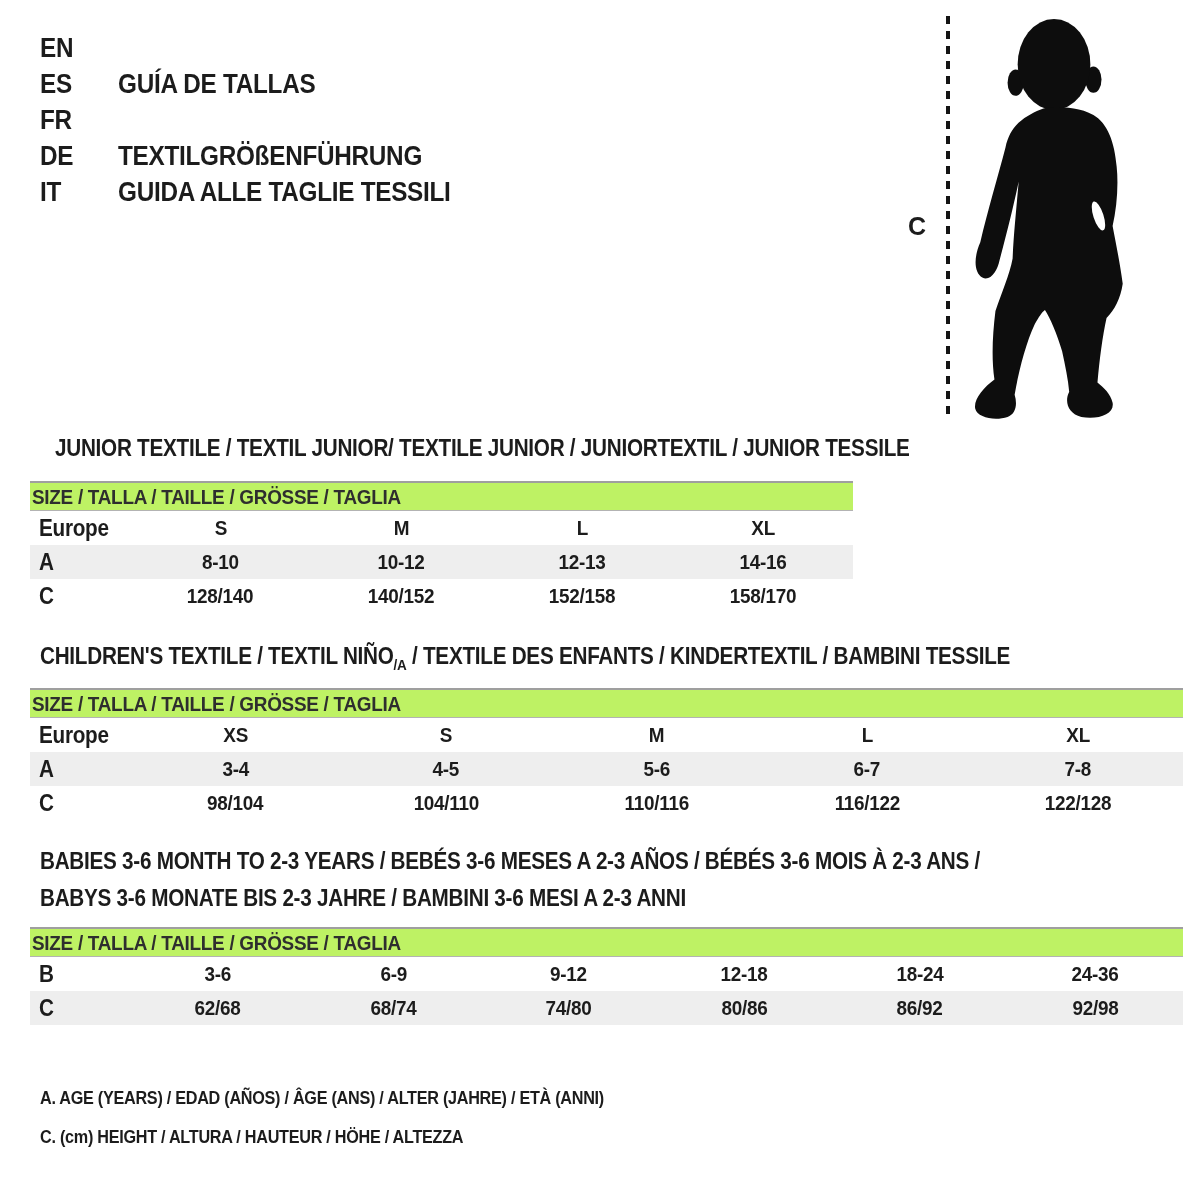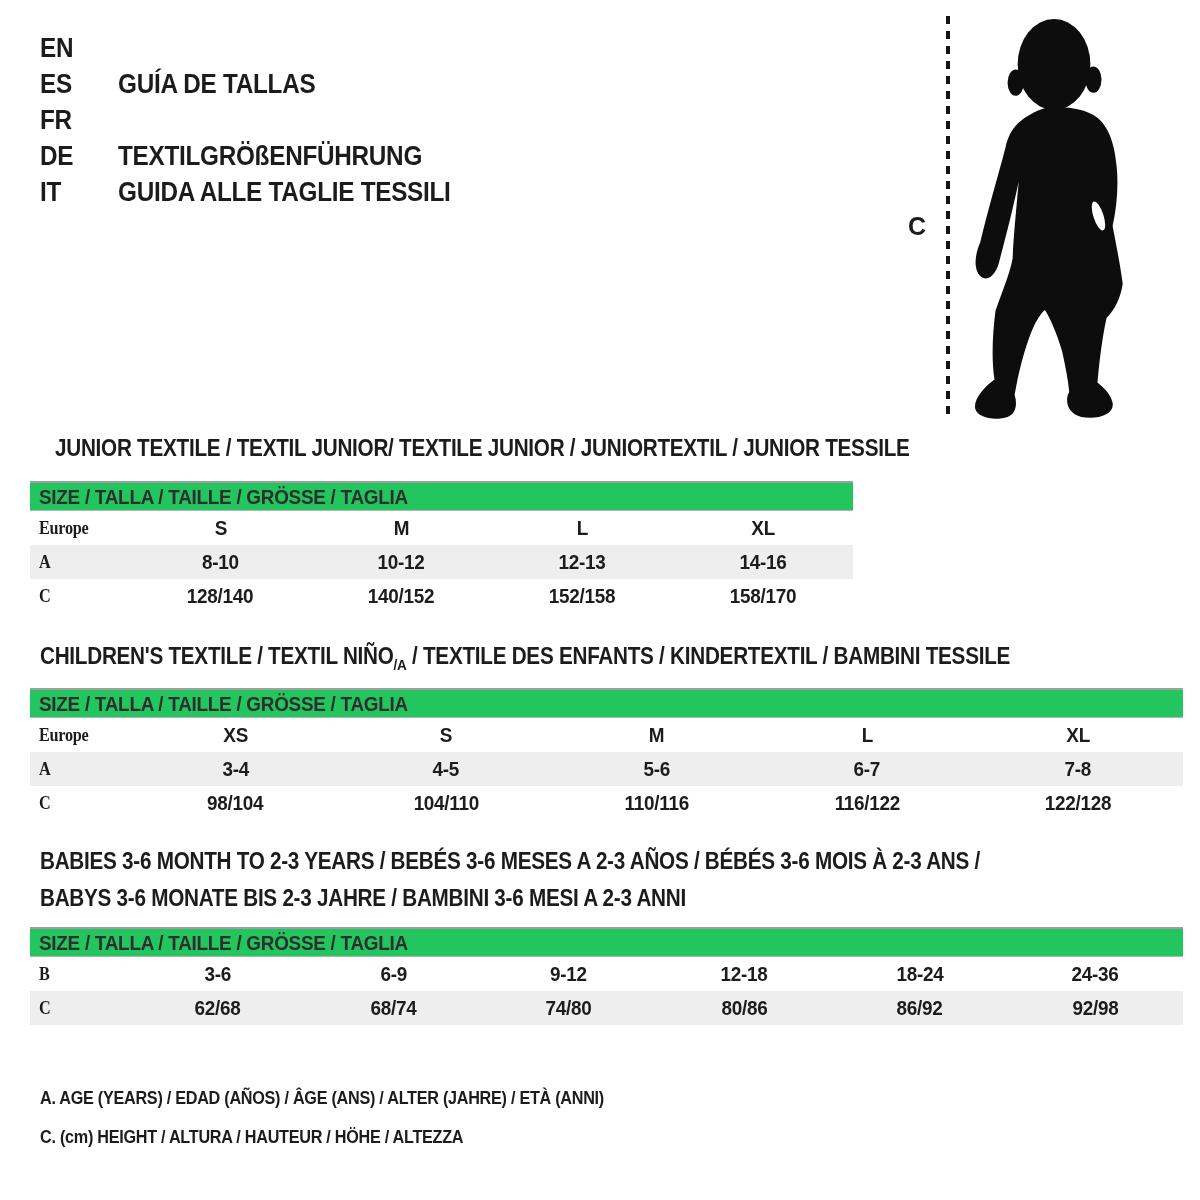--- a/index.html
+++ b/index.html
@@ -32,29 +32,29 @@
   .silhouette { left: 963px; top: 18px; }
 
   
   .sec-title { font-size: 23px; font-weight: bold; line-height: 28px; }
   .sec-title sub { font-size: 15px; }
   .sec-title.two-line { line-height: 37px; }
 
   
   .size-table { position: absolute; }
   .t-band {
-    height: 30px; background: #22c55e;
+    height: 30px; background: #bef264;
     border-top: 2px solid #9f9f9f; border-bottom: 1px solid #b3b3b3;
     box-sizing: border-box;
-    display: flex; align-items: center; padding-left: 9px;
+    display: flex; align-items: center; padding-left: 2px;
     font-size: 21px; font-weight: bold; color: #2e2e2e;
   }
   .trow { display: flex; height: 34px; align-items: center; }
   .trow.shaded { background: #eeeeee; }
-  .tlabel { width: 100px; padding-left: 9px; box-sizing: border-box; font-size: 18px; font-weight: bold; font-family: Liberation Serif, serif; }
+  .tlabel { width: 100px; padding-left: 9px; box-sizing: border-box; font-size: 23px; font-weight: bold; }
   .tcell { flex: 1; text-align: center; font-size: 21px; font-weight: bold; }
 
   
   .legend { left: 40px; top: 1070px; }
   .legend-line { height: 39px; font-size: 18px; font-weight: bold; display: flex; align-items: flex-end; }
 </style>
 </head>
 <body>
 
 <div class="abs lang-block">

